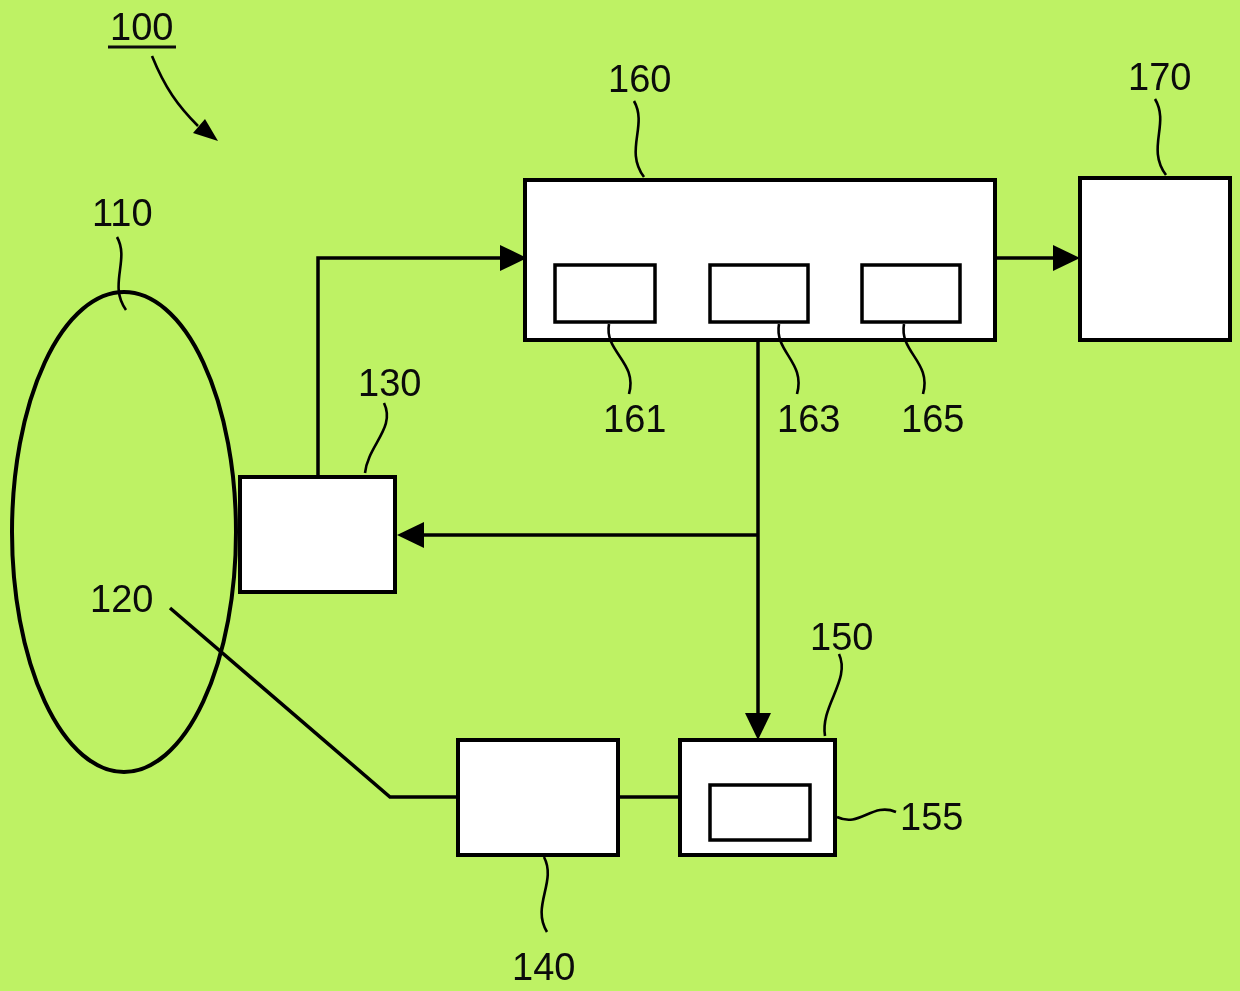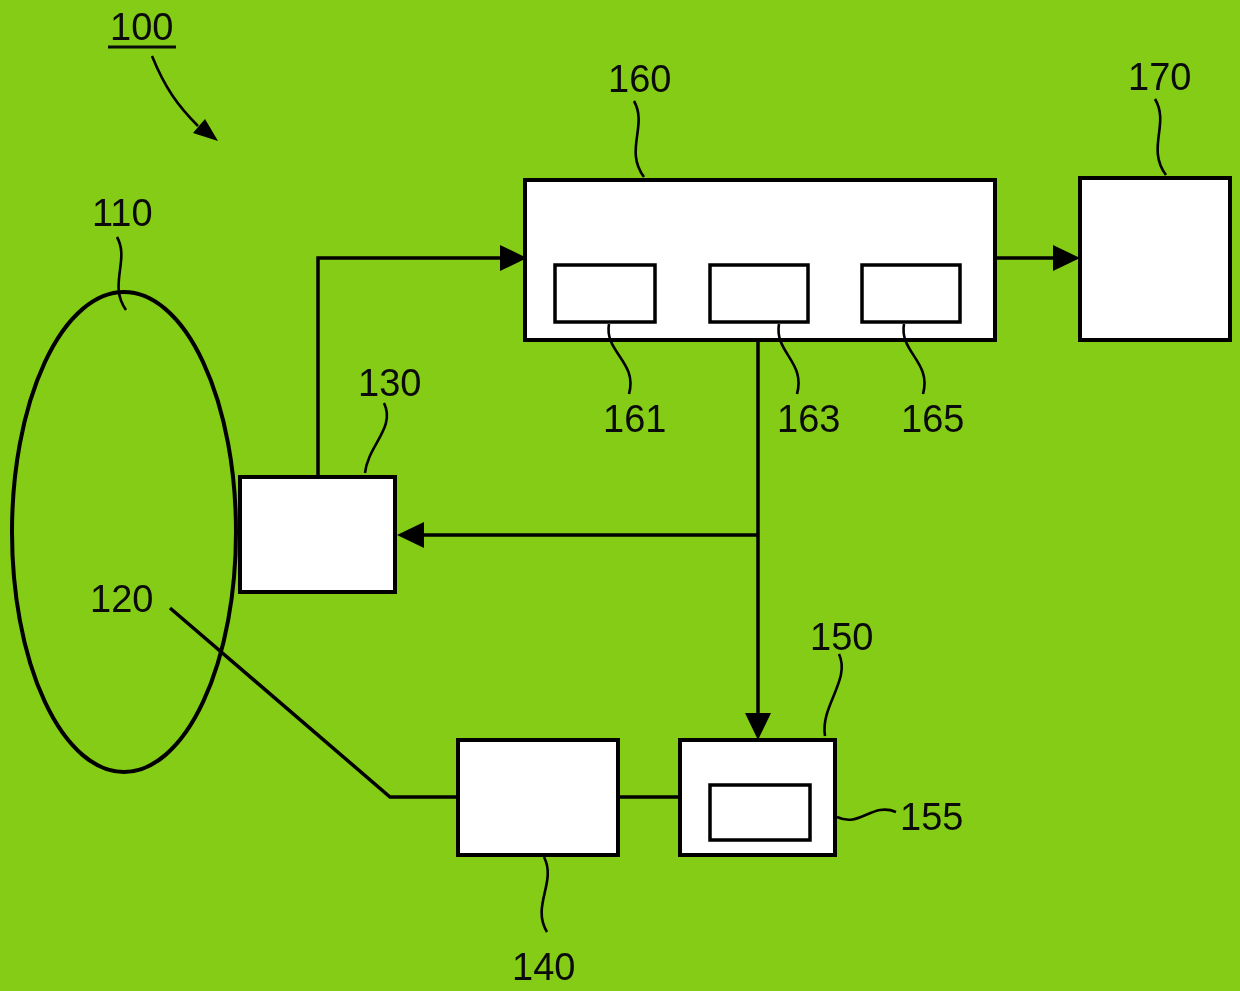--- a/index.html
+++ b/index.html
@@ -4,21 +4,21 @@
 <style>
   html, body {
     margin: 0;
     padding: 0;
     background: #ffffff;
   }
   .stage {
     position: relative;
     width: 1240px;
     height: 991px;
-    background: #84cc16;
+    background: #bef264;
     overflow: hidden;
   }
   svg .shape {
     fill: #ffffff;
     stroke: #000000;
     stroke-width: 4;
   }
   svg .subshape {
     fill: #ffffff;
     stroke: #000000;

